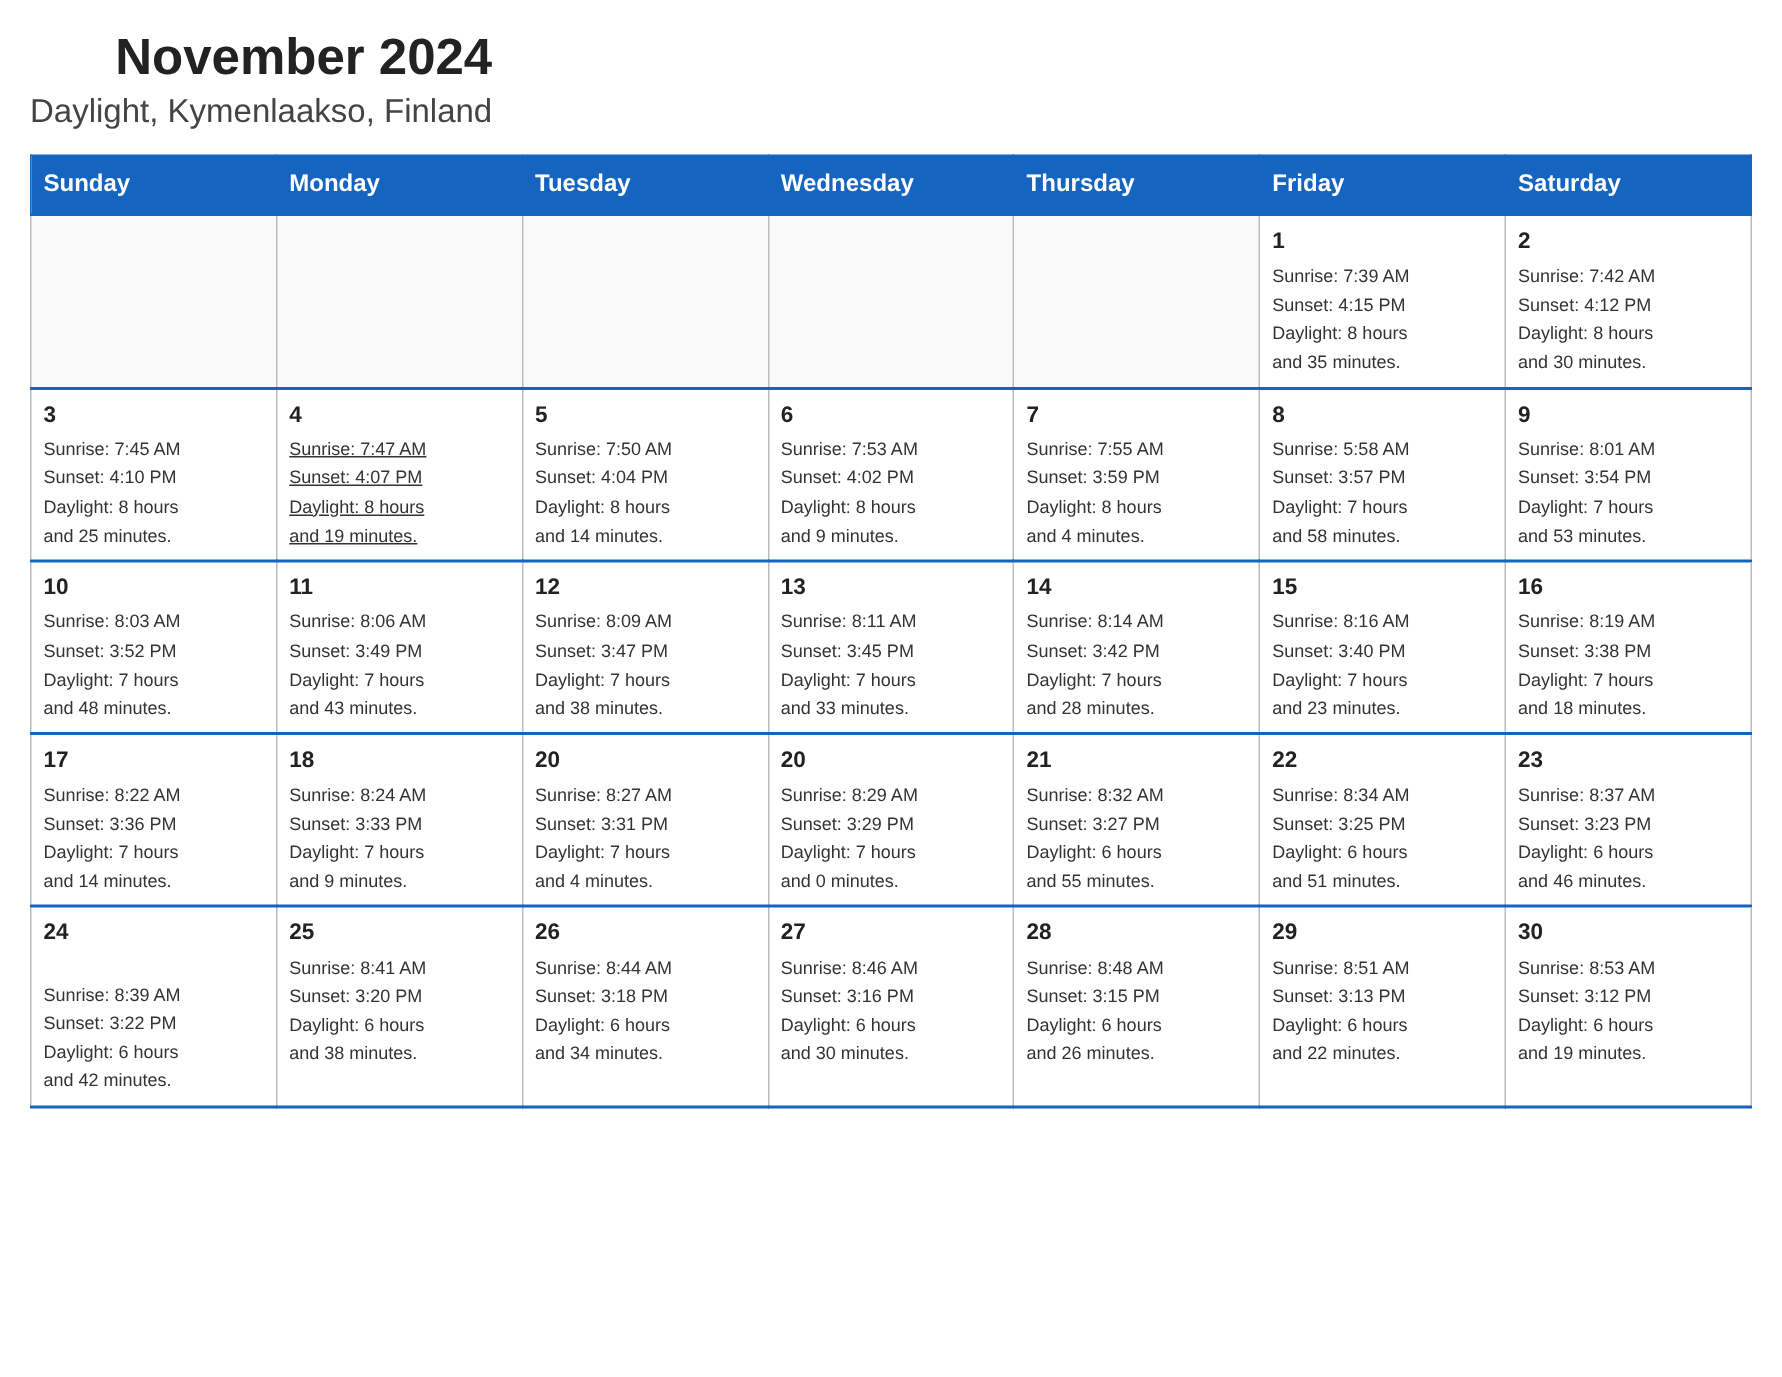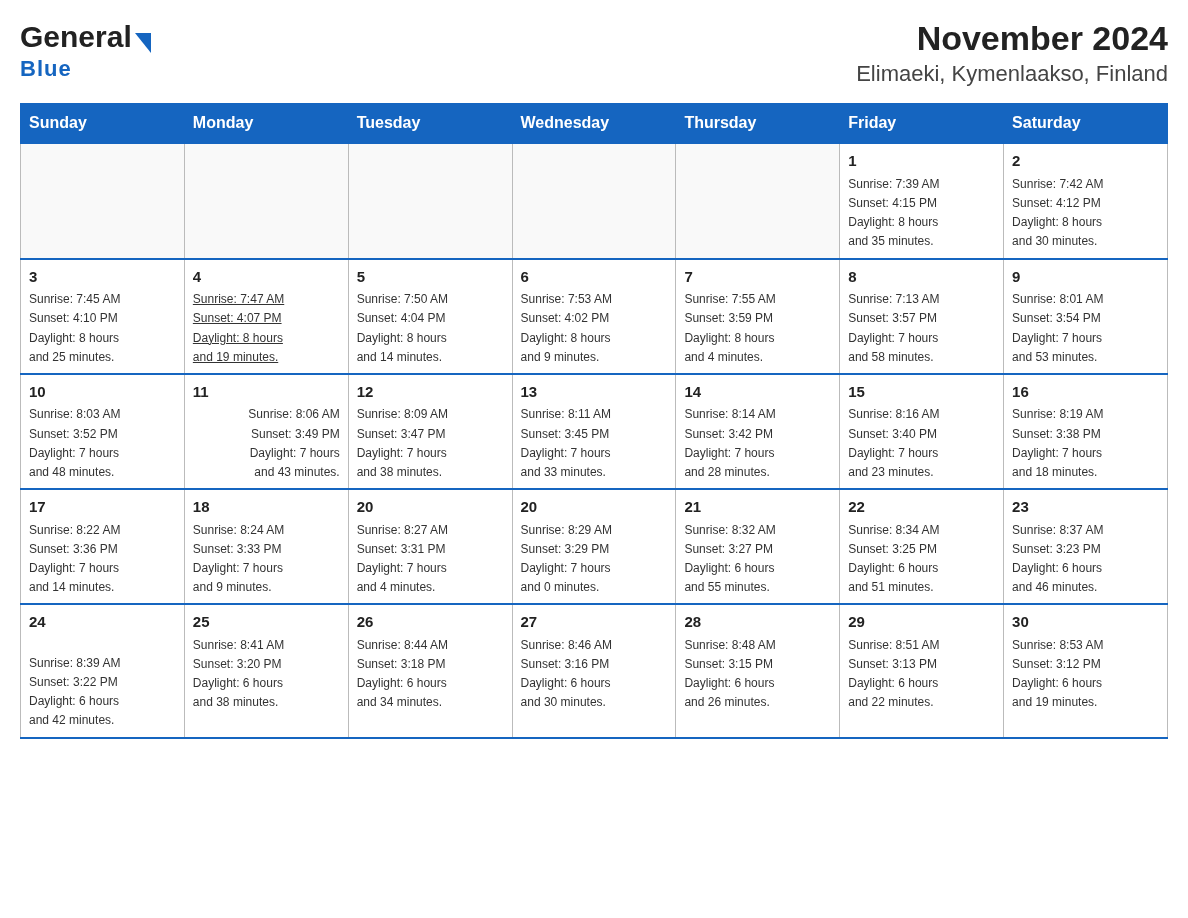--- a/index.html
+++ b/index.html
@@ -81,29 +81,23 @@
       line-height: 1.6;
     }
     .empty-cell {
       background: #f9f9f9;
     }
   </style>
 </head>
 <body>
 
 <div class="header-area">
-  <div class="logo-area">
-    <div>
-      <span style="font-size:30px;font-weight:bold;color:#222;">General</span><span style="display:inline-block;width:0;height:0;border-left:16px solid transparent;border-right:0px solid transparent;border-top:20px solid #1565C0;margin-left:3px;vertical-align:middle;"></span>
-    </div>
-    <div class="logo-line2">Blue</div>
-  </div>
   <div class="title-area">
     <h1>November 2024</h1>
-    <h2>Elimaeki, Kymenlaakso, Finland</h2>
+    <h2>Daylight, Kymenlaakso, Finland</h2>
   </div>
 </div>
 
 <table class="calendar">
   <thead>
     <tr>
     <th>Sunday</th>
         <th>Monday</th>
         <th>Tuesday</th>
         <th>Wednesday</th>
@@ -165,21 +159,21 @@
         </td>
         <td>
           <span class="day-number">7</span>
           <div class="day-info" style="white-space: pre-line;">Sunrise: 7:55 AM
 Sunset: 3:59 PM
 Daylight: 8 hours
 and 4 minutes.</div>
         </td>
         <td>
           <span class="day-number">8</span>
-          <div class="day-info" style="white-space: pre-line;">Sunrise: 7:13 AM
+          <div class="day-info" style="white-space: pre-line;">Sunrise: 5:58 AM
 Sunset: 3:57 PM
 Daylight: 7 hours
 and 58 minutes.</div>
         </td>
         <td>
           <span class="day-number">9</span>
           <div class="day-info" style="white-space: pre-line;">Sunrise: 8:01 AM
 Sunset: 3:54 PM
 Daylight: 7 hours
 and 53 minutes.</div>
@@ -188,21 +182,21 @@
       <tr>
         <td>
           <span class="day-number">10</span>
           <div class="day-info" style="white-space: pre-line;">Sunrise: 8:03 AM
 Sunset: 3:52 PM
 Daylight: 7 hours
 and 48 minutes.</div>
         </td>
         <td>
           <span class="day-number">11</span>
-          <div class="day-info" style="white-space: pre-line; text-align: right;">Sunrise: 8:06 AM
+          <div class="day-info" style="white-space: pre-line;">Sunrise: 8:06 AM
 Sunset: 3:49 PM
 Daylight: 7 hours
 and 43 minutes.</div>
         </td>
         <td>
           <span class="day-number">12</span>
           <div class="day-info" style="white-space: pre-line;">Sunrise: 8:09 AM
 Sunset: 3:47 PM
 Daylight: 7 hours
 and 38 minutes.</div>

